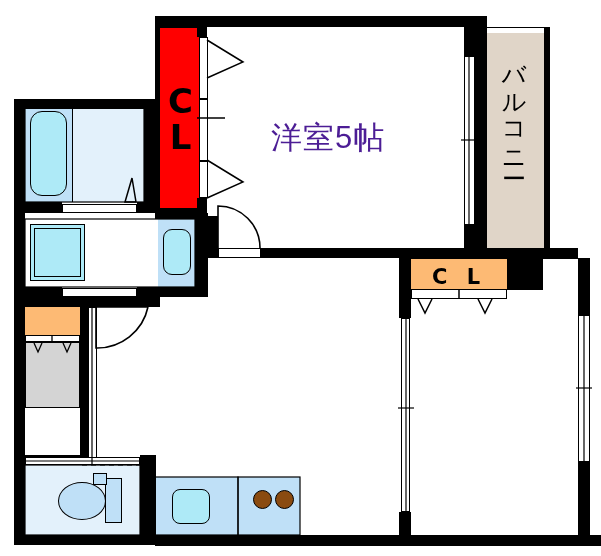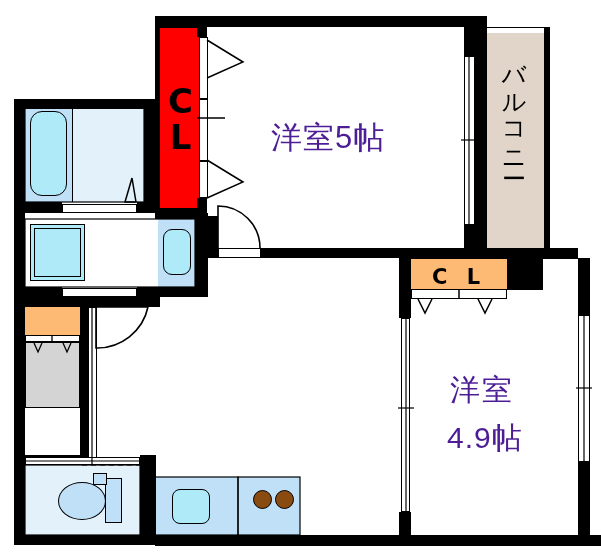--- a/index.html
+++ b/index.html
@@ -211,16 +211,14 @@
       <rect x="25" y="219" width="170" height="68"></rect>
       <rect x="25" y="465" width="115" height="70"></rect>
     </g>
   </svg>
 
   <div class="room-label" style="left:271px;top:117px;font-size:31px;letter-spacing:1px;">洋室5帖</div>
 
   <div class="vlabel" style="left:498px;top:48px;font-size:24px;">バルコニー</div>
 
 
-  <div class="room-label" style="left:450px;top:370px;font-size:30px;letter-spacing:2px;">洋室</div>
-  <div class="room-label" style="left:447px;top:418px;font-size:30px;letter-spacing:1px;">4.9帖</div>
 
 </div>
 
 </body></html>

